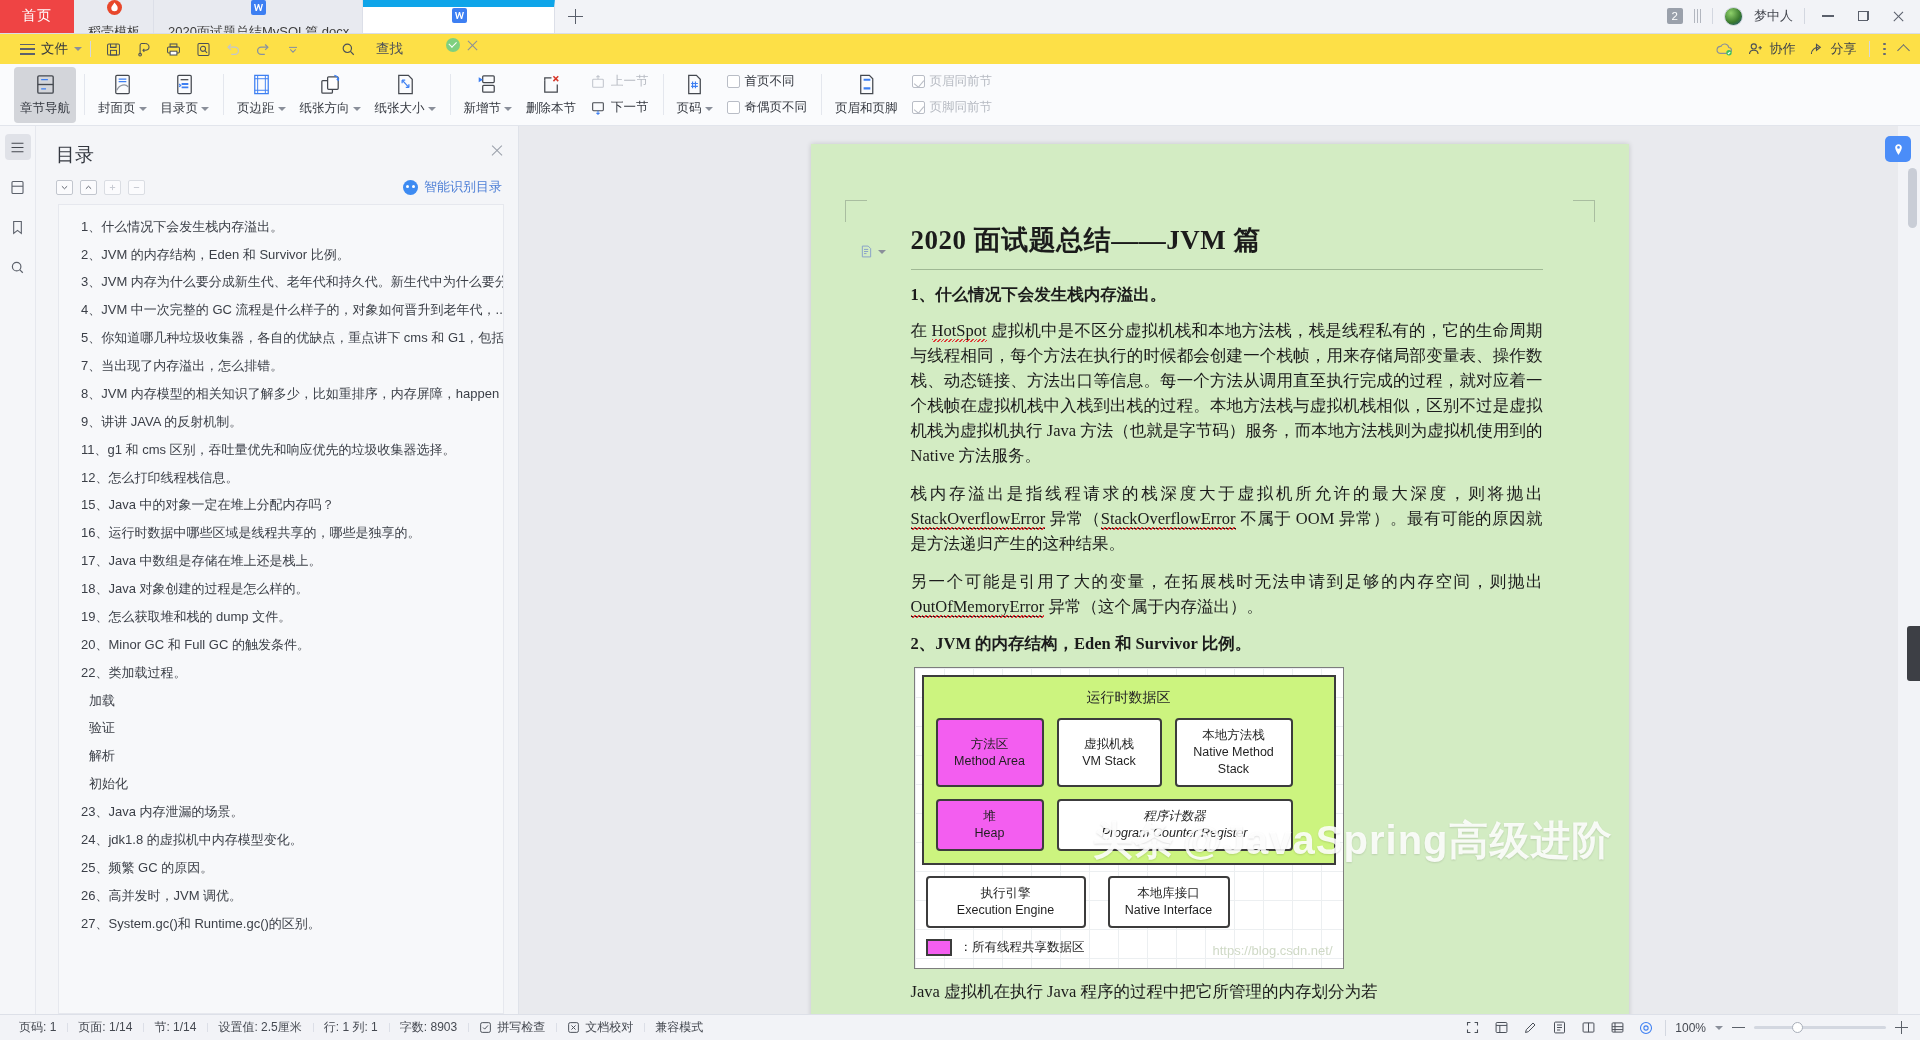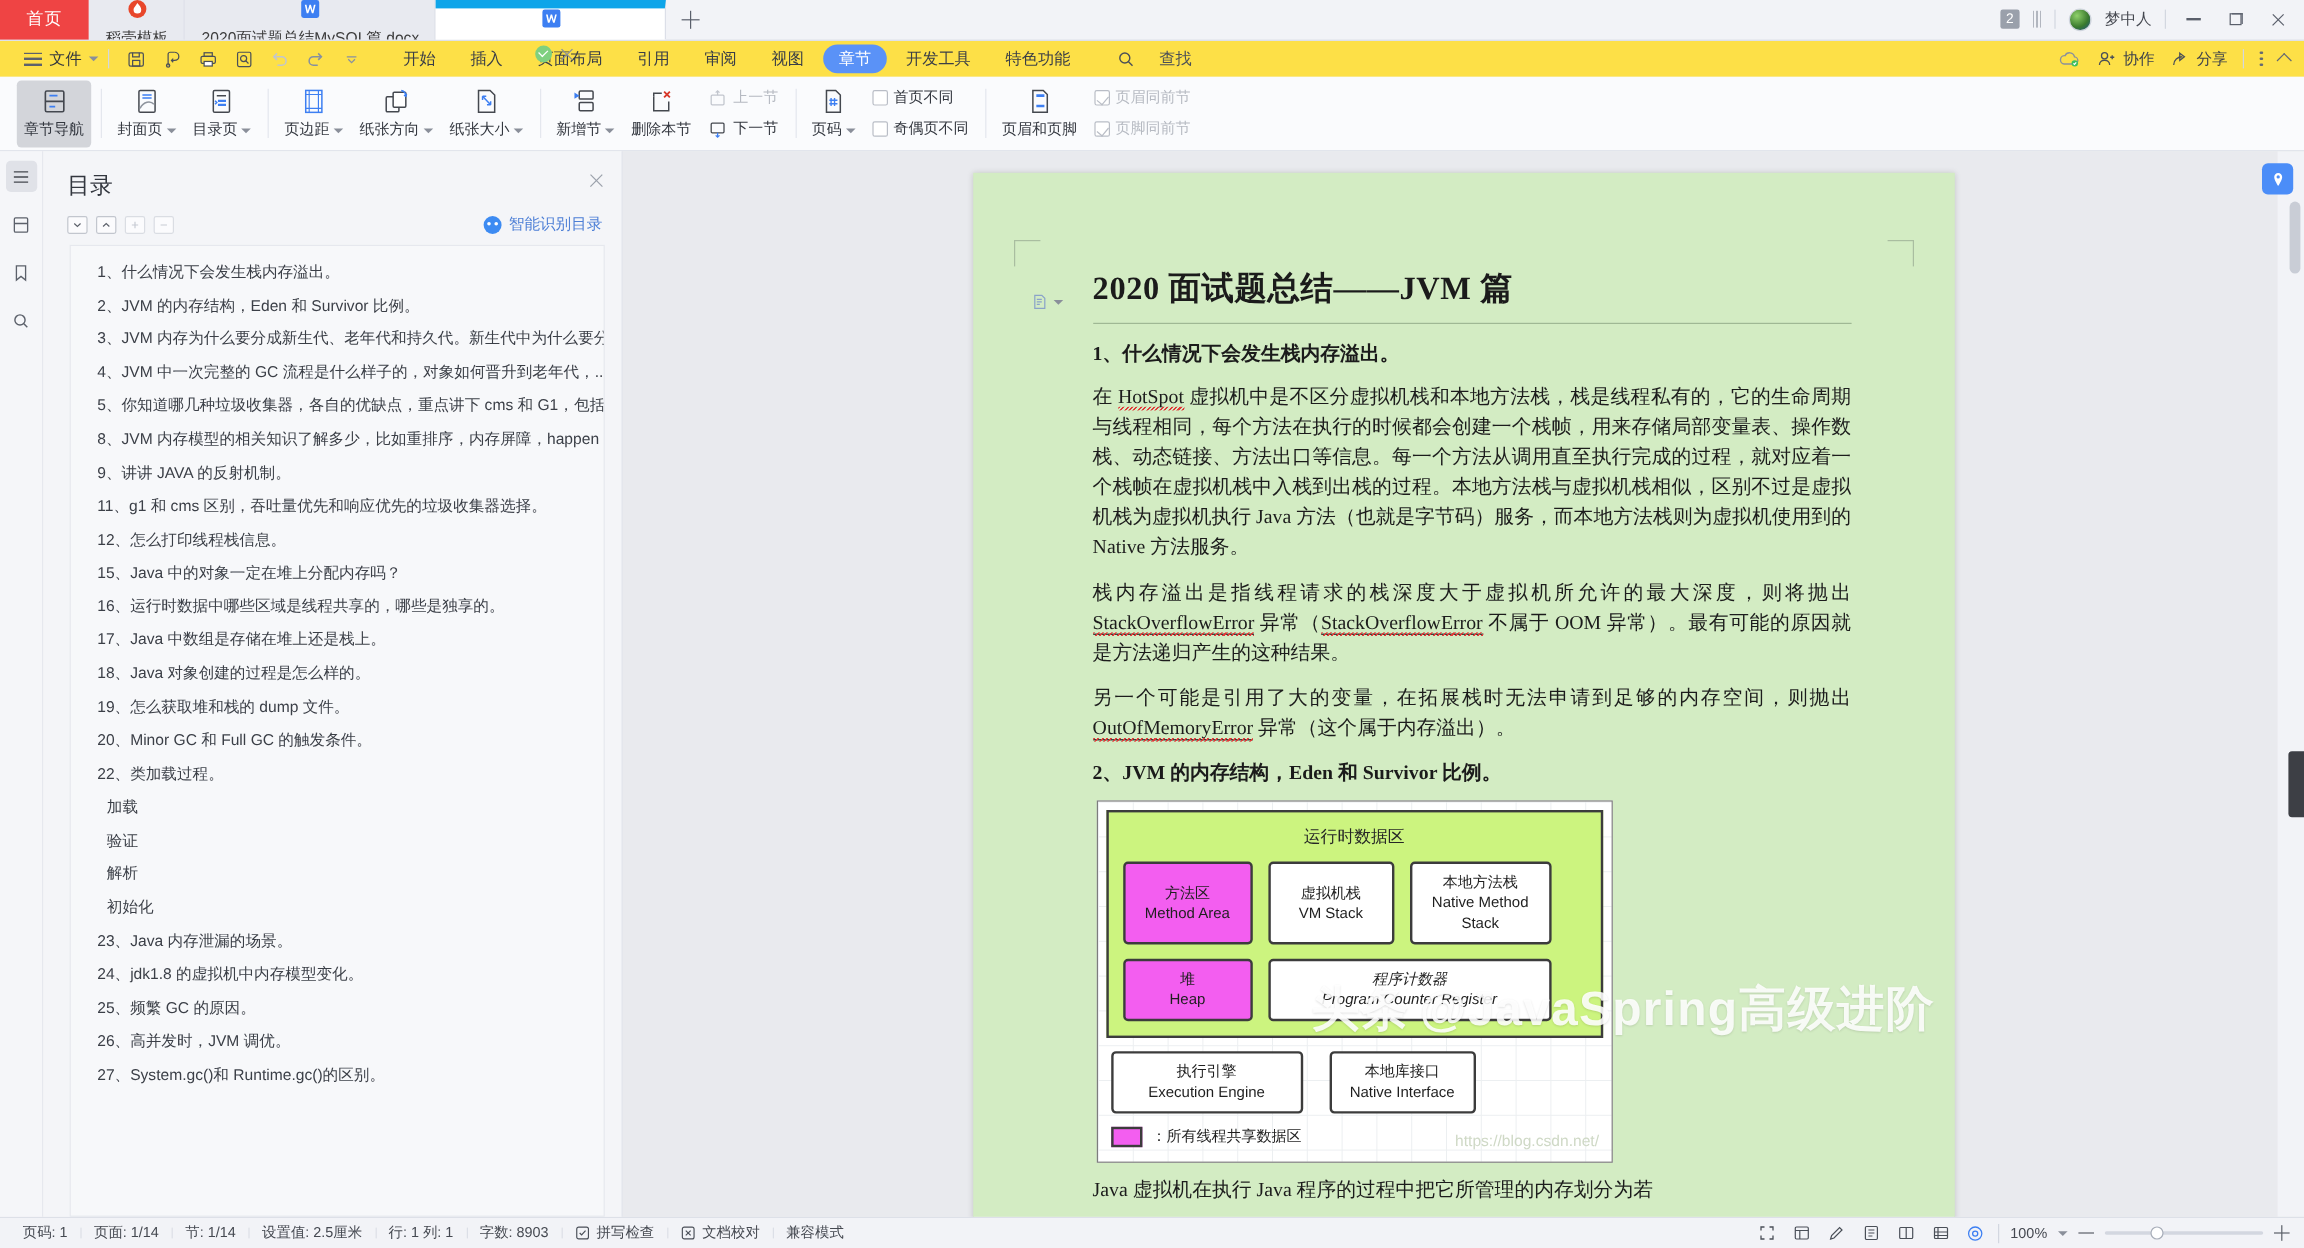--- a/index.html
+++ b/index.html
@@ -381,31 +381,20 @@
             <path d="M12.4 5l3 3-3 3"></path>
           </svg>
       </span>
       <span class="qicon">
         <svg viewBox="0 0 20 20" width="16" height="16" fill="none" stroke="#8790a0" stroke-width="1.3">
             <path d="M5 8h10"></path>
             <path d="m6.5 10.5 3.5 3.5 3.5-3.5"></path>
           </svg>
       </span>
     </div>
-    <div class="menutabs">
-      <div class="mtab">开始</div>
-      <div class="mtab">插入</div>
-      <div class="mtab">页面布局</div>
-      <div class="mtab">引用</div>
-      <div class="mtab">审阅</div>
-      <div class="mtab">视图</div>
-      <div class="mtab active">章节</div>
-      <div class="mtab">开发工具</div>
-      <div class="mtab">特色功能</div>
-    </div>
     <div class="find-box">
       <svg viewBox="0 0 18 18" width="15" height="15" fill="none" stroke="#4a4f58" stroke-width="1.4">
           <circle cx="7.6" cy="7.6" r="5"></circle>
           <path d="m11.3 11.3 4 4"></path>
         </svg>
       <span>查找</span>
     </div>
     <div class="menubar-right">
       <span class="mbr-item">
         <svg viewBox="0 0 22 18" width="19" height="16" fill="none" stroke="#8a909b" stroke-width="1.3">
@@ -679,20 +668,21 @@
           <span class="ai-dot"></span>
           <span>智能识别目录</span>
         </span>
       </div>
       <div class="toc-list">
         <div class="toc-item">1、什么情况下会发生栈内存溢出。</div>
         <div class="toc-item">2、JVM 的内存结构，Eden 和 Survivor 比例。</div>
         <div class="toc-item">3、JVM 内存为什么要分成新生代、老年代和持久代。新生代中为什么要分</div>
         <div class="toc-item">4、JVM 中一次完整的 GC 流程是什么样子的，对象如何晋升到老年代，...</div>
         <div class="toc-item">5、你知道哪几种垃圾收集器，各自的优缺点，重点讲下 cms 和 G1，包括 ...</div>
+        <div class="toc-item">7、当出现了内存溢出，怎么排错。</div>
         <div class="toc-item">8、JVM 内存模型的相关知识了解多少，比如重排序，内存屏障，happen ...</div>
         <div class="toc-item">9、讲讲 JAVA 的反射机制。</div>
         <div class="toc-item">11、g1 和 cms 区别，吞吐量优先和响应优先的垃圾收集器选择。</div>
         <div class="toc-item">12、怎么打印线程栈信息。</div>
         <div class="toc-item">15、Java 中的对象一定在堆上分配内存吗？</div>
         <div class="toc-item">16、运行时数据中哪些区域是线程共享的，哪些是独享的。</div>
         <div class="toc-item">17、Java 中数组是存储在堆上还是栈上。</div>
         <div class="toc-item">18、Java 对象创建的过程是怎么样的。</div>
         <div class="toc-item">19、怎么获取堆和栈的 dump 文件。</div>
         <div class="toc-item">20、Minor GC 和 Full GC 的触发条件。</div>

